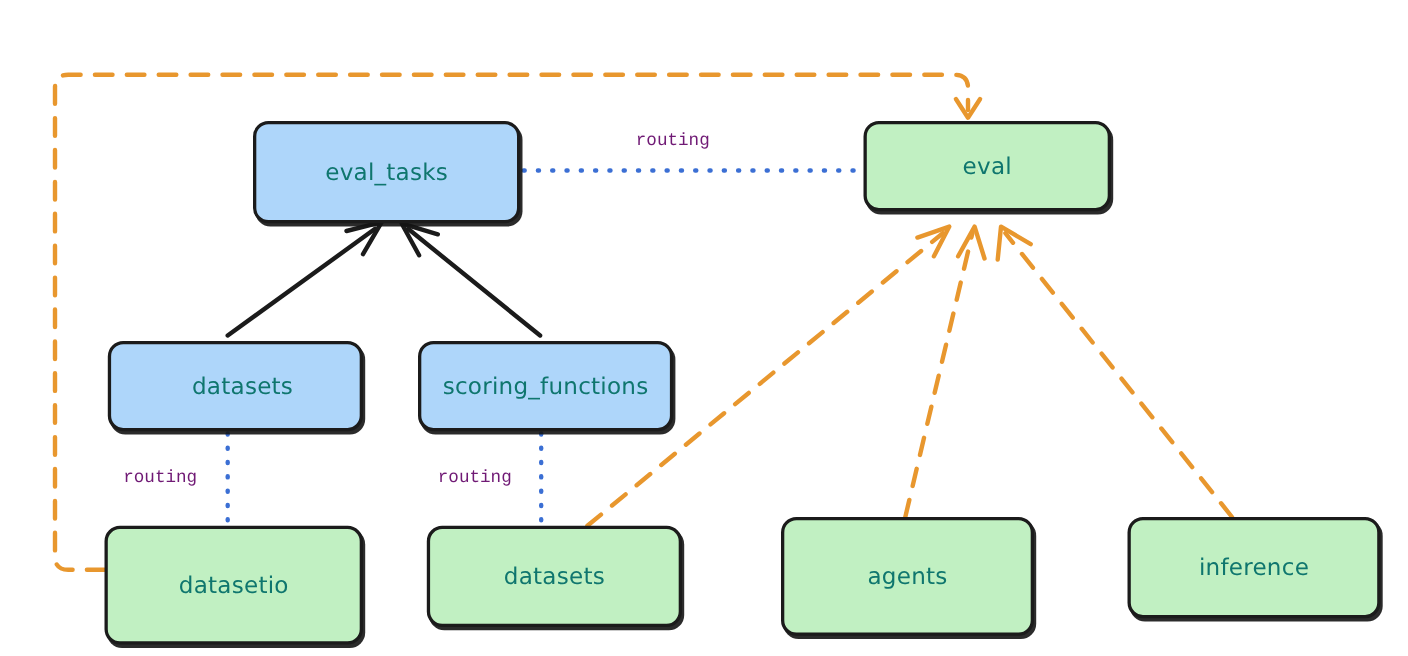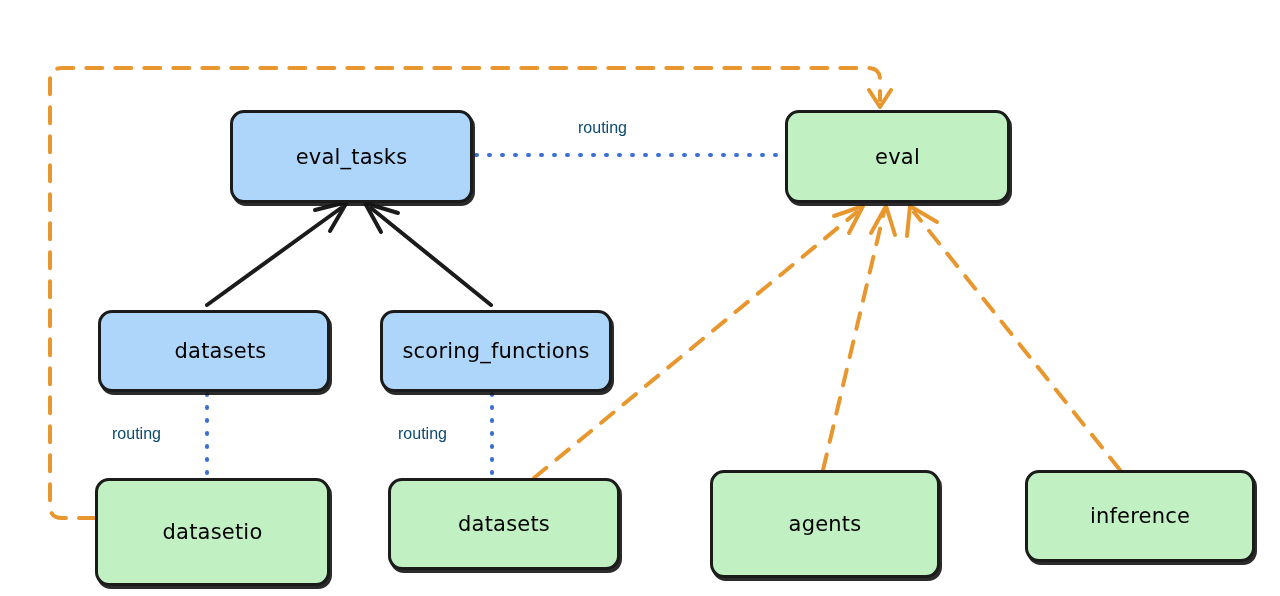--- a/index.html
+++ b/index.html
@@ -28,35 +28,35 @@
   }
   .node {
     position: absolute;
     box-sizing: border-box;
     border: 3px solid #1b1b1b;
     border-radius: 14px;
     display: flex;
     align-items: center;
     justify-content: center;
     text-align: center;
-    color: #000000;
+    color: #0f766e;
     font-size: 21px;
     letter-spacing: .2px;
     font-family: "DejaVu Sans", sans-serif;
     box-shadow: 2px 3px 0 rgba(20,20,20,.9);
   }
   .node.blue  { background: #aed6fa; }
   .node.green { background: #c1f0c2; }
   .node .label { pointer-events: none; }
 
   .edge-label {
     position: absolute;
-    color: #0c4a6e;
+    color: #701a75;
     font-size: 16px;
-    font-family: Liberation Sans, sans-serif;
+    font-family: Liberation Mono, monospace;
     white-space: nowrap;
   }
 </style>
 </head>
 <body>
 
 <div id="canvas">
 
   <svg id="wires" viewBox="0 0 1280 596">
 
@@ -100,21 +100,21 @@
 
     <g>
       <path d="M 492,394 L 492,476" fill="none" stroke="#3b6fd4" stroke-width="4" stroke-linecap="round" stroke-dasharray="1 12"></path>
     </g>
   </svg>
 
   <div class="node blue" id="node-eval_tasks" style="left:230px; top:110px; width:243px; height:93px;">
     <span class="label">eval_tasks</span>
   </div>
 
-  <div class="node green" id="node-eval" style="left:785px; top:110px; width:225px; height:93px;">
+  <div class="node green" id="node-eval" style="left:785px; top:110px; width:225px; height:82px;">
     <span class="label">eval</span>
   </div>
 
   <div class="node blue" id="node-datasets" style="left:98px; top:310px; width:232px; height:82px;padding-left:13px;">
     <span class="label">datasets</span>
   </div>
 
   <div class="node blue" id="node-scoring_functions" style="left:380px; top:310px; width:232px; height:82px;justify-content:center;">
     <span class="label">scoring_functions</span>
   </div>

